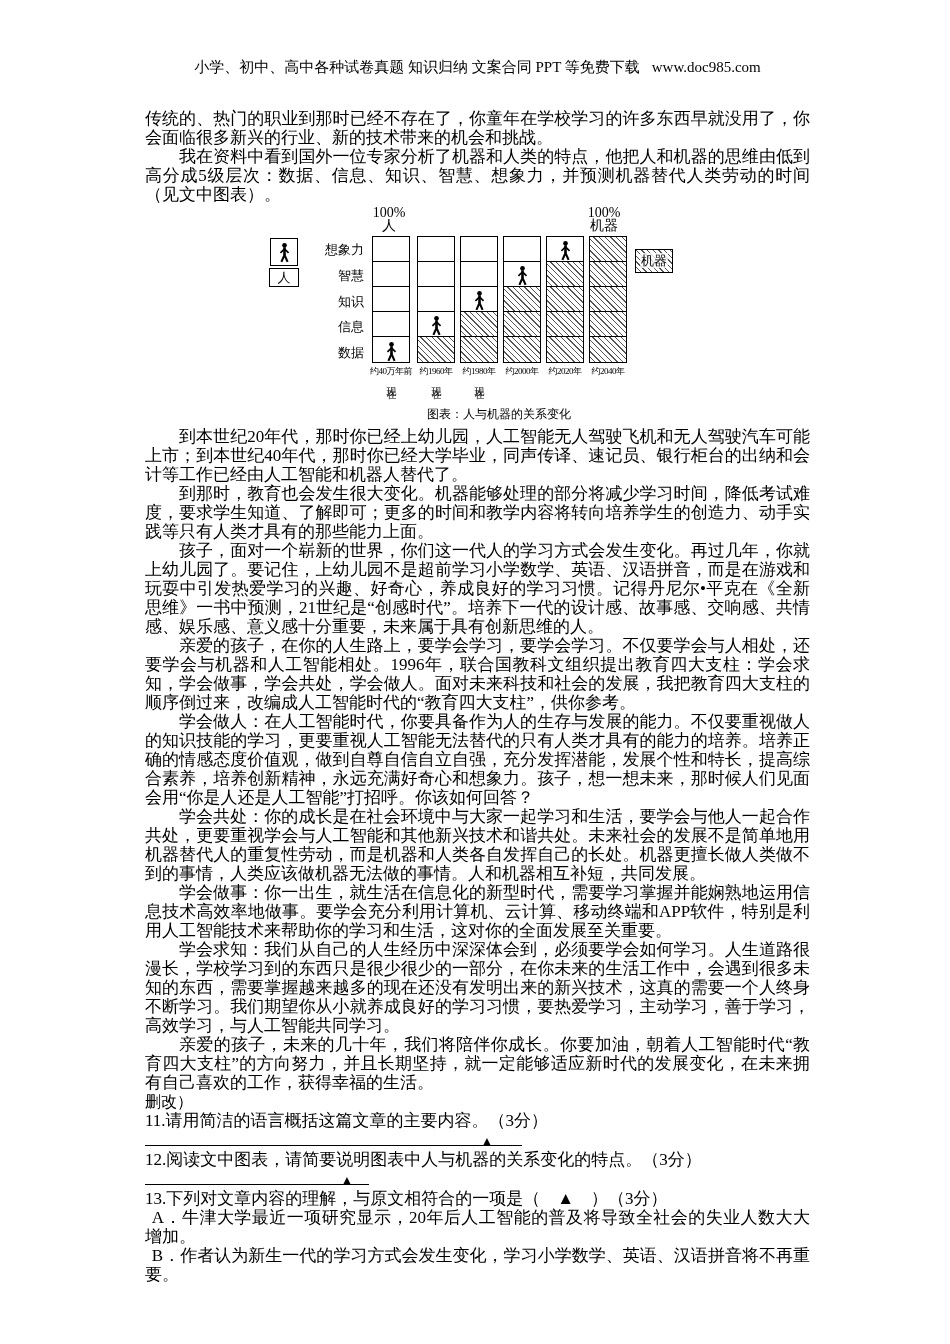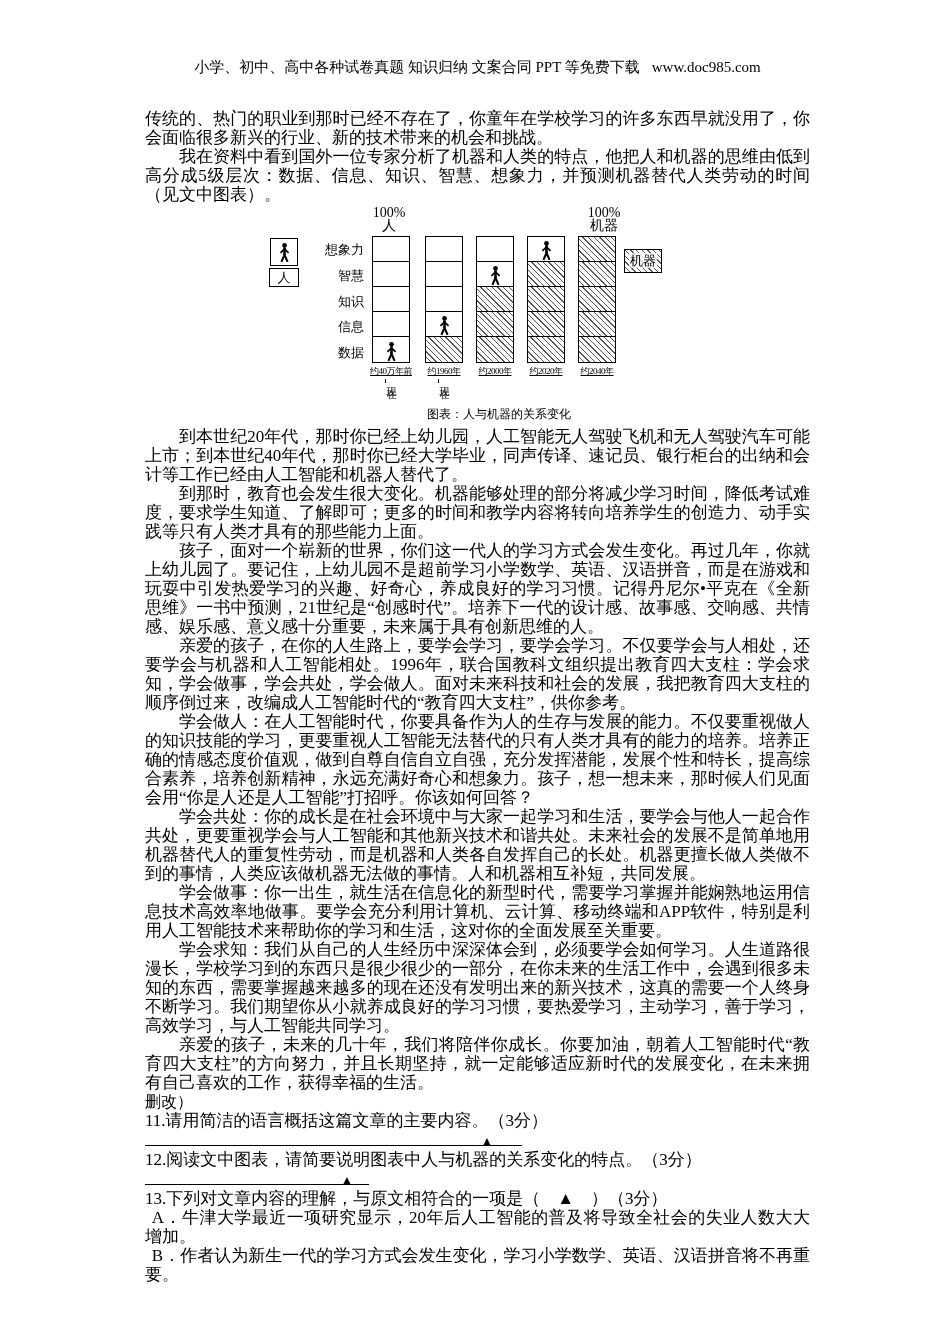--- a/index.html
+++ b/index.html
@@ -30,21 +30,21 @@
   .chart { position: relative; margin: 2px 0 4px 119px; width: 470px; padding-top: 30px; }
   .top-label { position: absolute; top: 0; text-align: center; font-size: 14px; line-height: 13px; }
   .tl-left  { left: 95px;  width: 60px; }
   .tl-right { left: 300px; width: 80px; }
   .chart-main { display: flex; align-items: flex-start; }
   .legend-human { width: 40px; margin-right: 8px; margin-top: 2px; display: flex; flex-direction: column; align-items: center; }
   .legend-person-box { width: 28px; height: 28px; border: 1px solid #000; display: flex; align-items: center; justify-content: center; }
   .legend-human-label { margin-top: 2px; border: 1px solid #000; width: 30px; height: 19px; line-height: 17px; text-align: center; font-size: 13px; }
   .row-labels { width: 58px; padding-top: 1px; }
   .row-label { height: 25.8px; line-height: 25.8px; font-size: 13px; text-align: right; padding-right: 6px; }
-  .columns { display: flex; gap: 13px; text-decoration: underline; }
+  .columns { display: flex; gap: 5px; }
   .chart-col { display: flex; flex-direction: column; align-items: center; }
   .col-stack { border: 1px solid #000; width: 38px; background: #fff; }
   .cell { width: 36px; height: 25px; border-bottom: 1px solid #000; display: flex; align-items: flex-end; justify-content: center; overflow: hidden; }
   .cell:last-child { border-bottom: none; }
   .cell.hatched { background: repeating-linear-gradient(45deg, #fff 0px, #fff 3px, #555 3px, #555 4px); }
   .x-label { font-size: 9px; margin-top: 2px; white-space: nowrap; letter-spacing: -0.5px; height: 11px; }
   .now-label { writing-mode: vertical-rl; font-size: 10px; margin-top: 3px; height: 24px; letter-spacing: 2px; min-width: 10px; }
   .legend-machine { margin-left: 8px; margin-top: 13px; border: 1px solid #000; padding: 2px 4px; font-size: 13px;
     background: repeating-linear-gradient(45deg, #fff 0px, #fff 3px, #555 3px, #555 4px); }
   .legend-machine span { background: rgba(255,255,255,0.78); padding: 0 1px; }
@@ -123,20 +123,38 @@
                 </svg>
               </div>
               <div class="cell hatched"></div>
             </div>
             <div class="x-label">约1960年</div>
             <div class="now-label">现在</div>
           </div>
           <div class="chart-col">
             <div class="col-stack">
               <div class="cell"></div>
+              <div class="cell"></div>
+              <div class="cell">
+                <svg viewBox="0 0 16 24" width="13" height="21">
+                  <circle cx="8" cy="3.2" r="2.9" fill="#000"></circle>
+                  <path d="M8 5.5 L8 15" stroke="#000" stroke-width="3.2" fill="none"></path>
+                  <path d="M3 12.5 L8 7.5 L13 12.5" stroke="#000" stroke-width="2" fill="none"></path>
+                  <path d="M4.2 23.5 L8 15 L11.8 23.5" stroke="#000" stroke-width="2.6" fill="none"></path>
+                </svg>
+              </div>
+              <div class="cell hatched"></div>
+              <div class="cell hatched"></div>
+            </div>
+            <div class="x-label">约1980年</div>
+            <div class="now-label">现在</div>
+          </div>
+          <div class="chart-col">
+            <div class="col-stack">
+              <div class="cell"></div>
               <div class="cell">
                 <svg viewBox="0 0 16 24" width="13" height="21">
                   <circle cx="8" cy="3.2" r="2.9" fill="#000"></circle>
                   <path d="M8 5.5 L8 15" stroke="#000" stroke-width="3.2" fill="none"></path>
                   <path d="M3 12.5 L8 7.5 L13 12.5" stroke="#000" stroke-width="2" fill="none"></path>
                   <path d="M4.2 23.5 L8 15 L11.8 23.5" stroke="#000" stroke-width="2.6" fill="none"></path>
                 </svg>
               </div>
               <div class="cell hatched"></div>
               <div class="cell hatched"></div>

